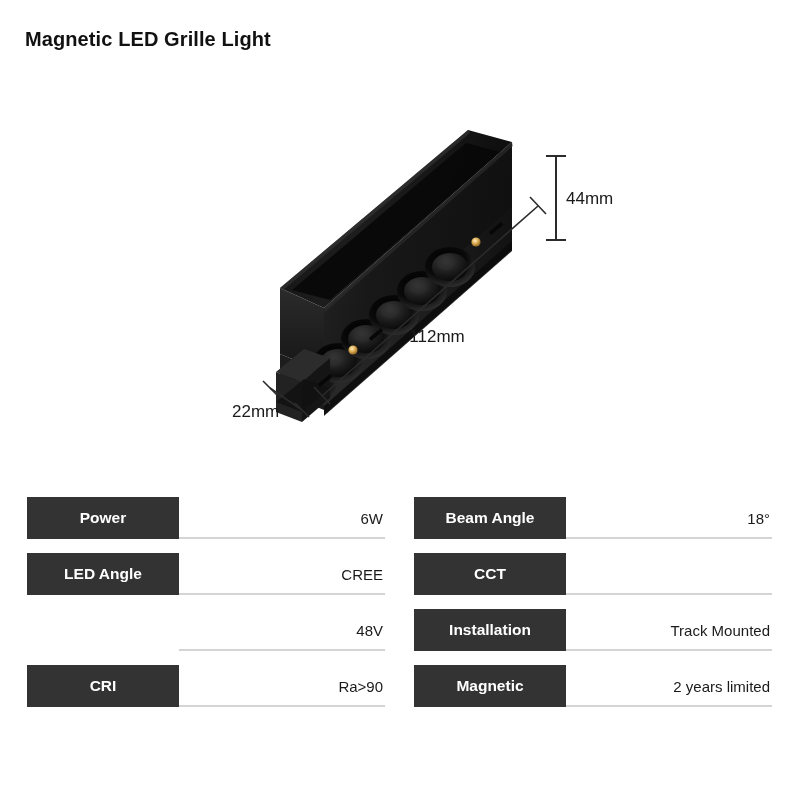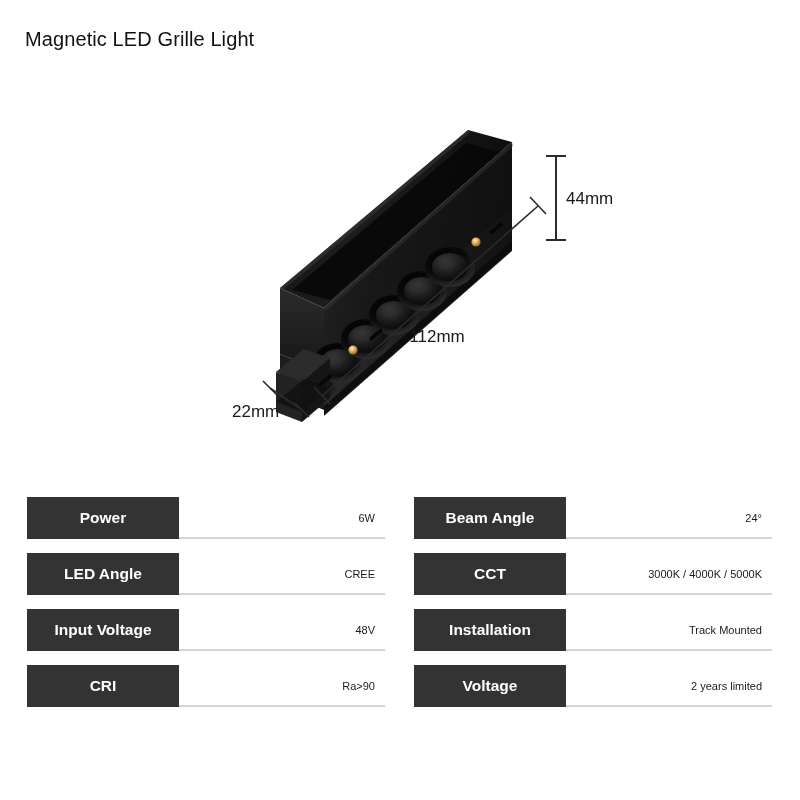--- a/index.html
+++ b/index.html
@@ -16,21 +16,21 @@
     color: #111111;
     overflow: hidden;
   }
 
   
   #page-title {
     position: absolute;
     left: 25px;
     top: 28px;
     font-size: 20px;
-    font-weight: normal;
+    font-weight: bold;
     letter-spacing: 0.1px;
     color: #111111;
     white-space: nowrap;
   }
 
   
   #product-figure {
     position: absolute;
     left: 0px;
     top: 110px;
@@ -89,27 +89,27 @@
   .spec-underline {
     position: absolute;
     left: 159px;
     bottom: 0px;
     width: 206px;
     height: 2px;
     background: #d4d4d4;
   }
   .spec-value {
     position: absolute;
-    right: 12px;
+    right: 4px;
     top: 0;
     height: 42px;
     display: flex;
     align-items: center;
     justify-content: flex-end;
-    font-size: 11px;
+    font-size: 15px;
     color: #1a1a1a;
     white-space: nowrap;
   }
 </style>
 </head>
 <body>
 
 <div id="page-title">Magnetic LED Grille Light</div>
 
 <div id="product-figure">
@@ -262,53 +262,51 @@
       <div class="spec-value">6W</div>
     </div>
 
     <div class="spec-row">
       <div class="spec-label">LED Angle</div>
       <div class="spec-underline"></div>
       <div class="spec-value">CREE</div>
     </div>
 
     <div class="spec-row">
-      <div class="spec-label">Input Voltage</div>
       <div class="spec-underline"></div>
       <div class="spec-value">48V</div>
     </div>
 
     <div class="spec-row">
       <div class="spec-label">CRI</div>
       <div class="spec-underline"></div>
       <div class="spec-value">Ra&gt;90</div>
     </div>
 
   </div>
 
   <div class="spec-col right">
 
     <div class="spec-row">
       <div class="spec-label">Beam Angle</div>
       <div class="spec-underline"></div>
-      <div class="spec-value">24°</div>
+      <div class="spec-value">18°</div>
     </div>
 
     <div class="spec-row">
       <div class="spec-label">CCT</div>
       <div class="spec-underline"></div>
-      <div class="spec-value">3000K / 4000K / 5000K</div>
     </div>
 
     <div class="spec-row">
       <div class="spec-label">Installation</div>
       <div class="spec-underline"></div>
       <div class="spec-value">Track Mounted</div>
     </div>
 
     <div class="spec-row">
-      <div class="spec-label">Voltage</div>
+      <div class="spec-label">Magnetic</div>
       <div class="spec-underline"></div>
       <div class="spec-value">2 years limited</div>
     </div>
 
   </div>
 </div>
 
 </body></html>

